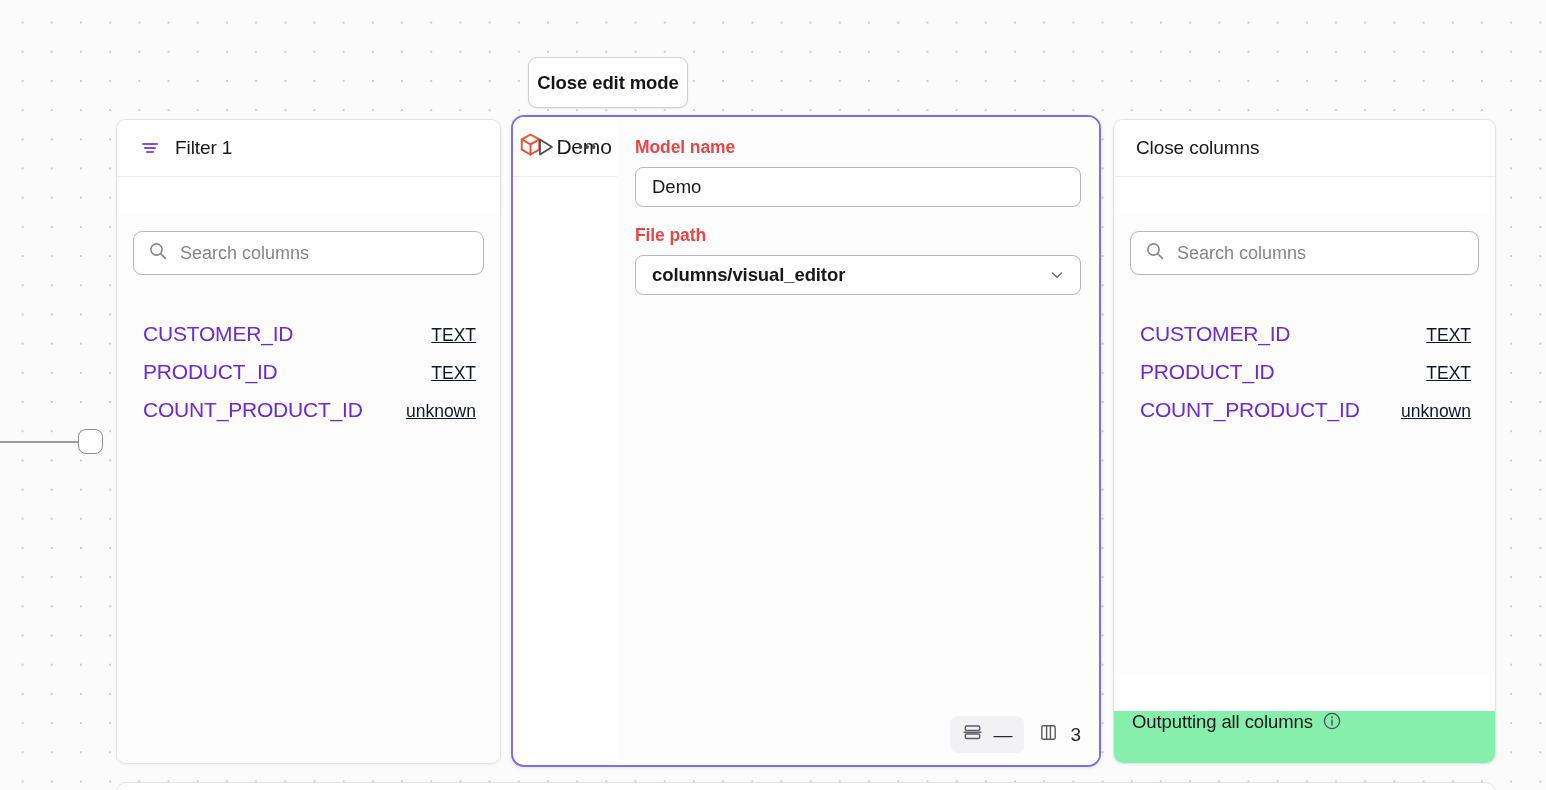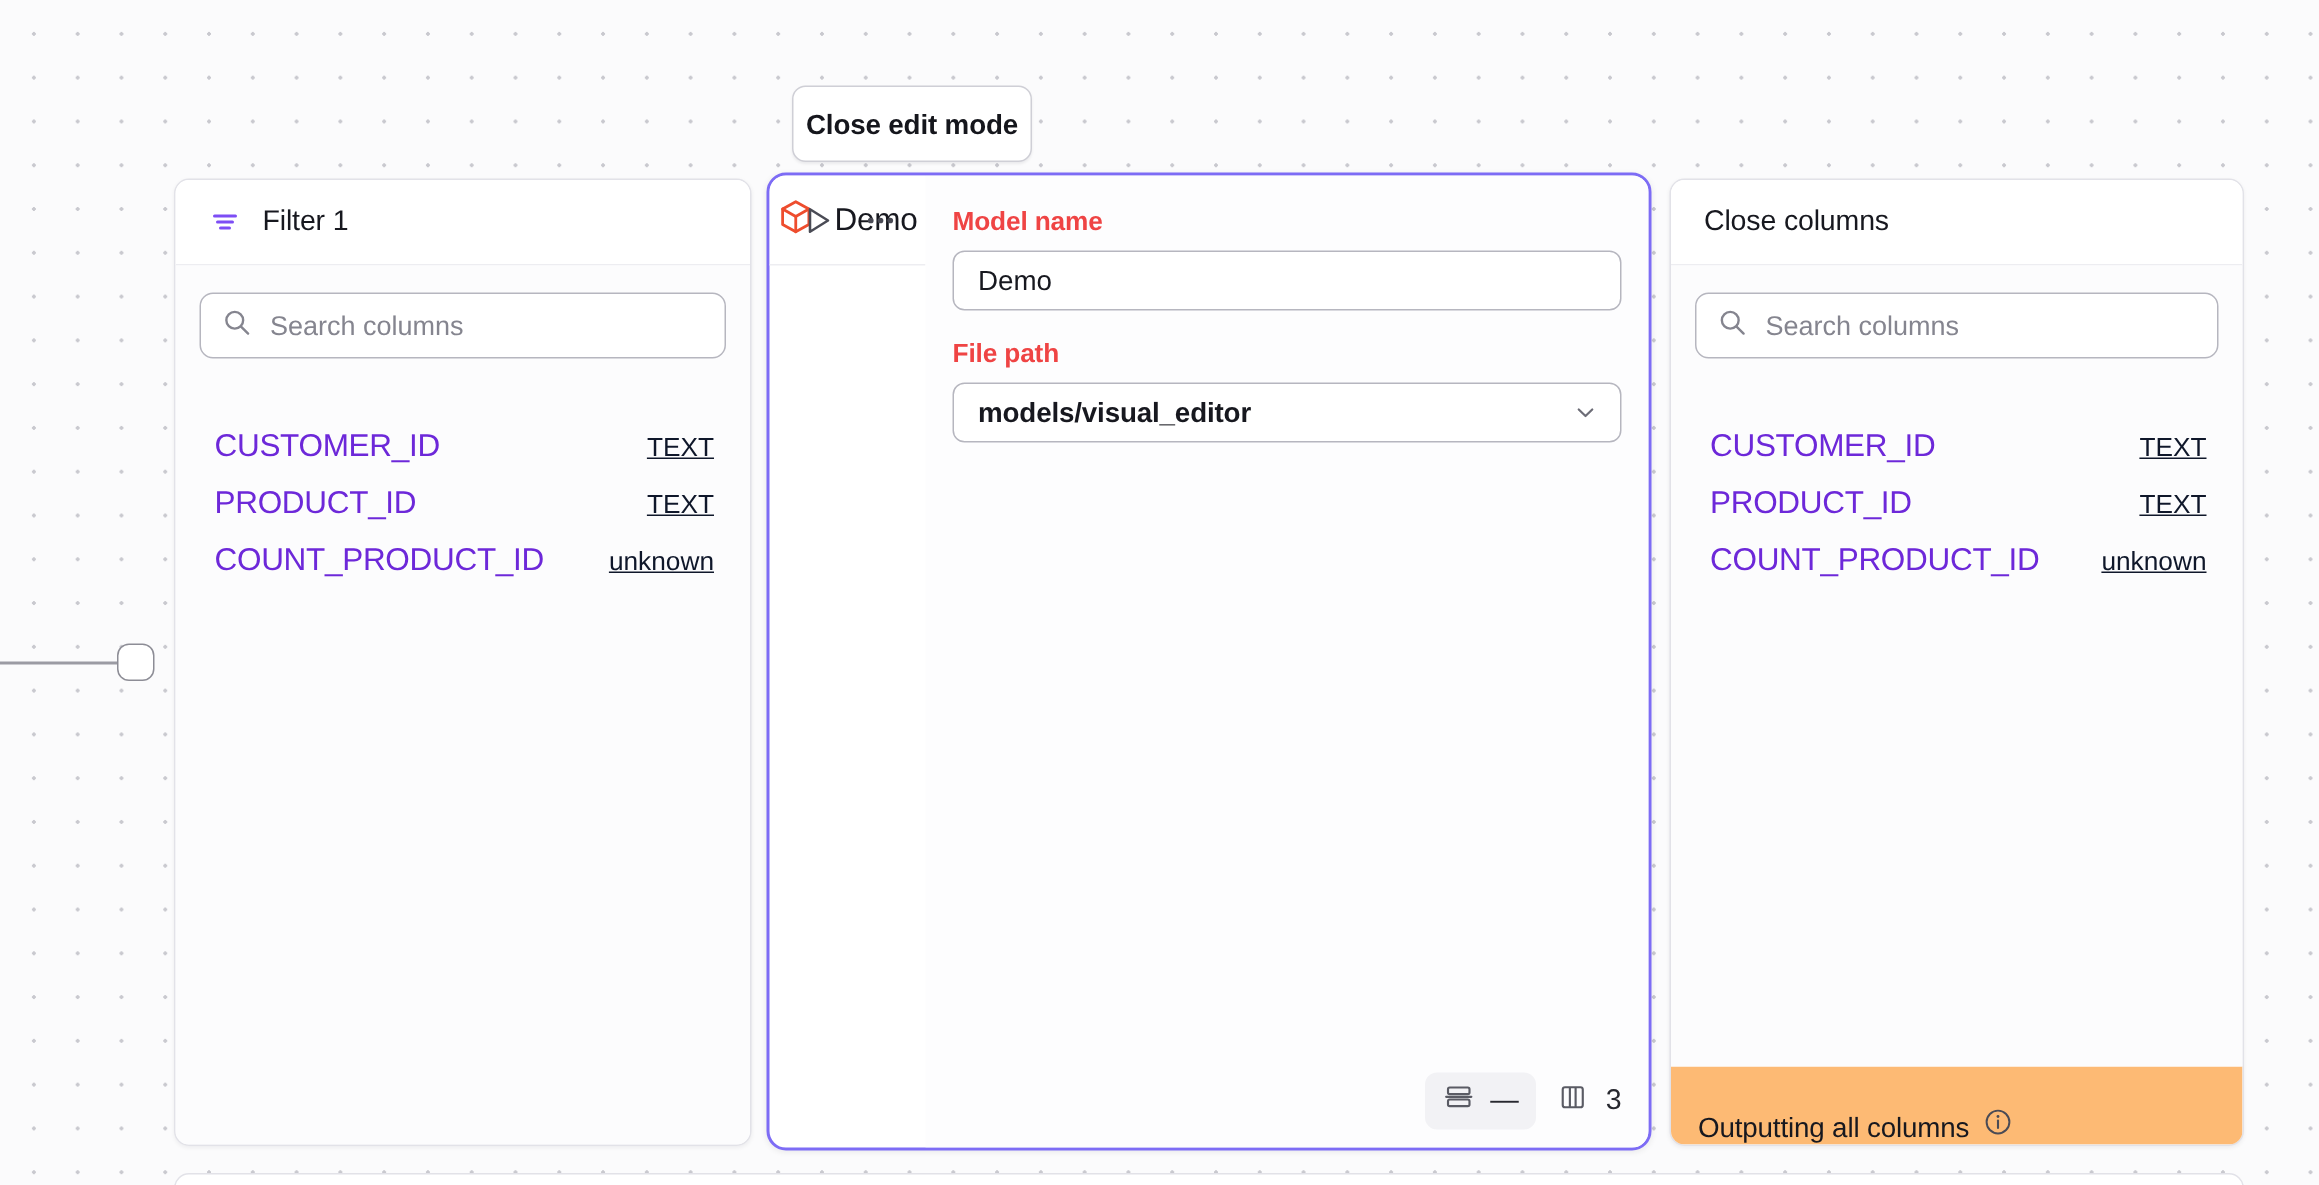--- a/index.html
+++ b/index.html
@@ -65,20 +65,21 @@
   
   .panel {
     position: absolute;
     background: #ffffff;
     border: 1px solid #e2e2e8;
     border-radius: 10px;
     box-shadow: 0 1px 3px rgba(16,18,30,0.06);
     display: flex;
     flex-direction: column;
     overflow: hidden;
+    gap: 36px;
   }
   .panel-header {
     height: 57px;
     flex: 0 0 57px;
     display: flex;
     align-items: center;
     padding: 0 22px;
     border-bottom: 1px solid #ededf1;
     background: #ffffff;
   }
@@ -281,24 +282,24 @@
     font-size: 19px;
     color: #27282f;
   }
 
   
   #output-panel { left: 1113px; top: 119px; width: 383px; height: 645px; }
   .output-footer {
     flex: 0 0 auto;
     height: 52px;
     display: flex;
-    align-items: flex-end;
+    align-items: flex-start;
     gap: 9px;
     padding: 0 18px;
-    background: #fdba74;
+    background: #86efac;
     font-size: 18.5px;
     color: #17181f;
     letter-spacing: -0.1px;
   }
 
   
   .partial-panel {
     position: absolute;
     left: 116px;
     top: 782px;
@@ -388,21 +389,21 @@
     </div>
 
     <div class="model-body">
       <div class="field-label">Model name</div>
       <div class="text-input">
         <input type="text" value="Demo" style="">
       </div>
 
       <div class="field-label">File path</div>
       <div class="select-input">
-        <span class="select-value">models/visual_editor</span>
+        <span class="select-value">columns/visual_editor</span>
         <span class="select-caret">
           <svg width="18" height="18" viewBox="0 0 18 18">
             <path d="M4.5 7 9 11.3 13.5 7" fill="none" stroke="#6d6d77" stroke-width="1.5" stroke-linecap="round" stroke-linejoin="round"></path>
           </svg>
         </span>
       </div>
 
       <div class="model-footer">
         <div class="footer-pill">
           <span>

